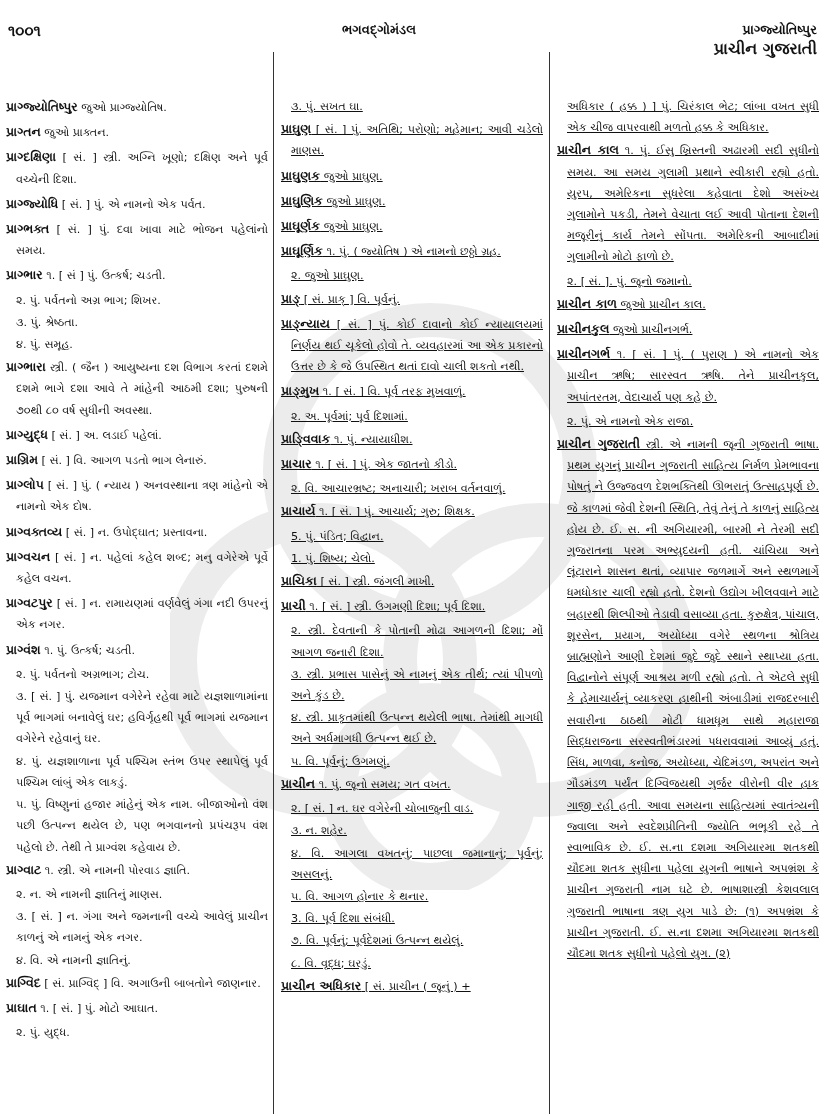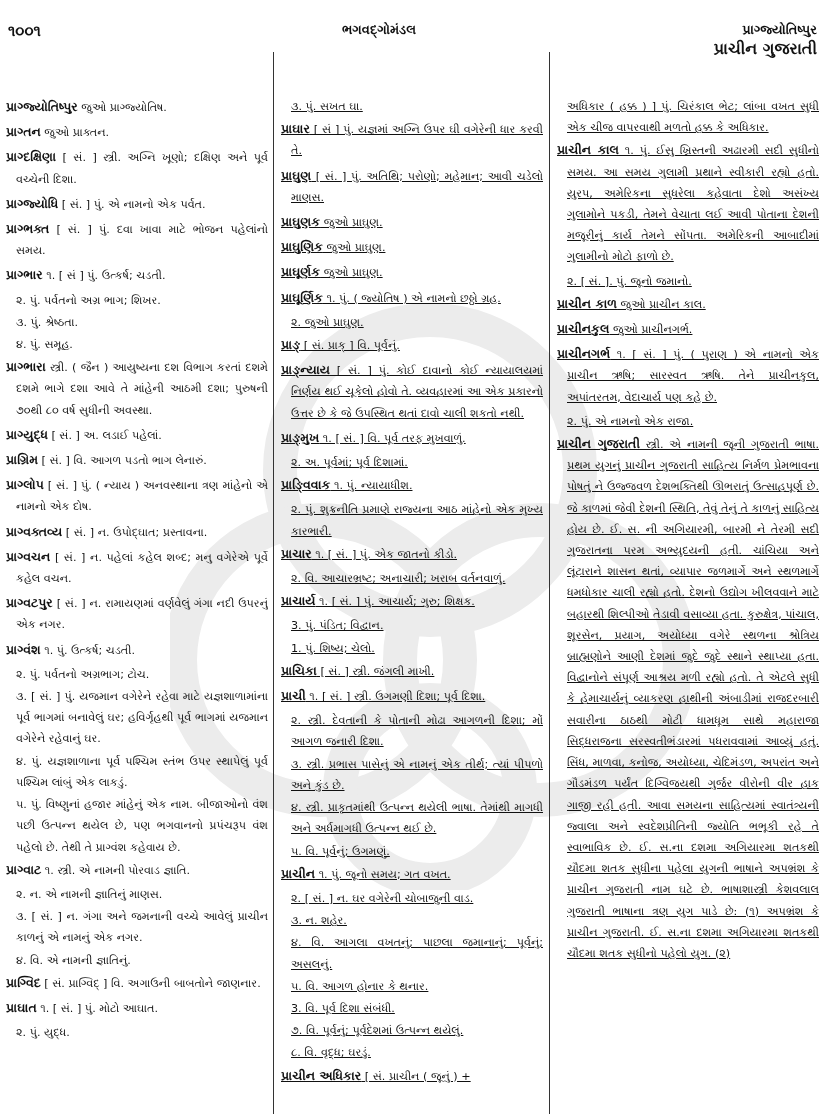--- a/index.html
+++ b/index.html
@@ -97,37 +97,35 @@
       <div class="sense">૨. ન. એ નામની જ્ઞાતિનું માણસ.</div>
       <div class="sense">૩. [ સં. ] ન. ગંગા અને જમનાની વચ્ચે આવેલું પ્રાચીન કાળનું એ નામનું એક નગર.</div>
       <div class="sense">૪. વિ. એ નામની જ્ઞાતિનું.</div>
       <div class="entry"><span class="hw">પ્રાગ્વિદ</span><span class="body-text"> [ સં. પ્રાગ્વિદ્ ] વિ. અગાઉની બાબતોને જાણનાર.</span></div>
       <div class="entry"><span class="hw">પ્રાઘાત</span><span class="body-text"> ૧. [ સં. ] પું. મોટો આઘાત.</span></div>
       <div class="sense">૨. પું. યુદ્ધ.</div>
     </div>
   <div class="divider divider-1"></div>
   <div class="col col-2">
       <div class="sense">૩. પું. સખત ઘા.</div>
-      <div class="entry"><span class="hw">પ્રાઘાર</span><span class="body-text"> [ સં ] પું. યજ્ઞમાં અગ્નિ ઉપર ઘી વગેરેની ધાર કરવી તે.</span></div>
       <div class="entry"><span class="hw">પ્રાઘુણ</span><span class="body-text"> [ સં. ] પું. અતિથિ; પરોણો; મહેમાન; આવી ચડેલો માણસ.</span></div>
       <div class="entry"><span class="hw">પ્રાઘુણક</span><span class="body-text"> જુઓ પ્રાઘુણ.</span></div>
       <div class="entry"><span class="hw">પ્રાઘુણિક</span><span class="body-text"> જુઓ પ્રાઘુણ.</span></div>
       <div class="entry"><span class="hw">પ્રાઘૂર્ણક</span><span class="body-text"> જુઓ પ્રાઘુણ.</span></div>
       <div class="entry"><span class="hw">પ્રાઘૂર્ણિક</span><span class="body-text"> ૧. પું. ( જ્યોતિષ ) એ નામનો છઠ્ઠો ગ્રહ.</span></div>
       <div class="sense">૨. જુઓ પ્રાઘુણ.</div>
       <div class="entry"><span class="hw">પ્રાઙ્</span><span class="body-text"> [ સં. પ્રાક્ ] વિ. પૂર્વનું.</span></div>
       <div class="entry"><span class="hw">પ્રાઙ્ન્યાય</span><span class="body-text"> [ સં. ] પું. કોઈ દાવાનો કોઈ ન્યાયાલયમાં નિર્ણય થઈ ચૂકેલો હોવો તે. વ્યવહારમાં આ એક પ્રકારનો ઉત્તર છે કે જે ઉપસ્થિત થતાં દાવો ચાલી શકતો નથી.</span></div>
       <div class="entry"><span class="hw">પ્રાઙ્મુખ</span><span class="body-text"> ૧. [ સં. ] વિ. પૂર્વ તરફ મુખવાળું.</span></div>
       <div class="sense">૨. અ. પૂર્વમાં; પૂર્વ દિશામાં.</div>
       <div class="entry"><span class="hw">પ્રાઙ્વિવાક</span><span class="body-text"> ૧. પું. ન્યાયાધીશ.</span></div>
-      <div class="sense">૨. પું. શુક્રનીતિ પ્રમાણે રાજ્યના આઠ માંહેનો એક મુખ્ય કારભારી.</div>
       <div class="entry"><span class="hw">પ્રાચાર</span><span class="body-text"> ૧. [ સં. ] પું. એક જાતનો કીડો.</span></div>
       <div class="sense">૨. વિ. આચારભ્રષ્ટ; અનાચારી; ખરાબ વર્તનવાળું.</div>
       <div class="entry"><span class="hw">પ્રાચાર્ય</span><span class="body-text"> ૧. [ સં. ] પું. આચાર્ય; ગુરુ; શિક્ષક.</span></div>
-      <div class="sense">3. પું. પંડિત; વિદ્વાન.</div>
+      <div class="sense">5. પું. પંડિત; વિદ્વાન.</div>
       <div class="sense">1. પું. શિષ્ય; ચેલો.</div>
       <div class="entry"><span class="hw">પ્રાચિકા</span><span class="body-text"> [ સં. ] સ્ત્રી. જંગલી માખી.</span></div>
       <div class="entry"><span class="hw">પ્રાચી</span><span class="body-text"> ૧. [ સં. ] સ્ત્રી. ઉગમણી દિશા; પૂર્વ દિશા.</span></div>
       <div class="sense">૨. સ્ત્રી. દેવતાની કે પોતાની મોઢા આગળની દિશા; મોં આગળ જનારી દિશા.</div>
       <div class="sense">૩. સ્ત્રી. પ્રભાસ પાસેનું એ નામનું એક તીર્થ; ત્યાં પીપળો અને કુંડ છે.</div>
       <div class="sense">૪. સ્ત્રી. પ્રાકૃતમાંથી ઉત્પન્ન થયેલી ભાષા. તેમાંથી માગધી અને અર્ધમાગધી ઉત્પન્ન થઈ છે.</div>
       <div class="sense">૫. વિ. પૂર્વનું; ઉગમણું.</div>
       <div class="entry"><span class="hw">પ્રાચીન</span><span class="body-text"> ૧. પું. જૂનો સમય; ગત વખત.</span></div>
       <div class="sense">૨. [ સં. ] ન. ઘર વગેરેની ચોબાજુની વાડ.</div>
       <div class="sense">૩. ન. શહેર.</div>

